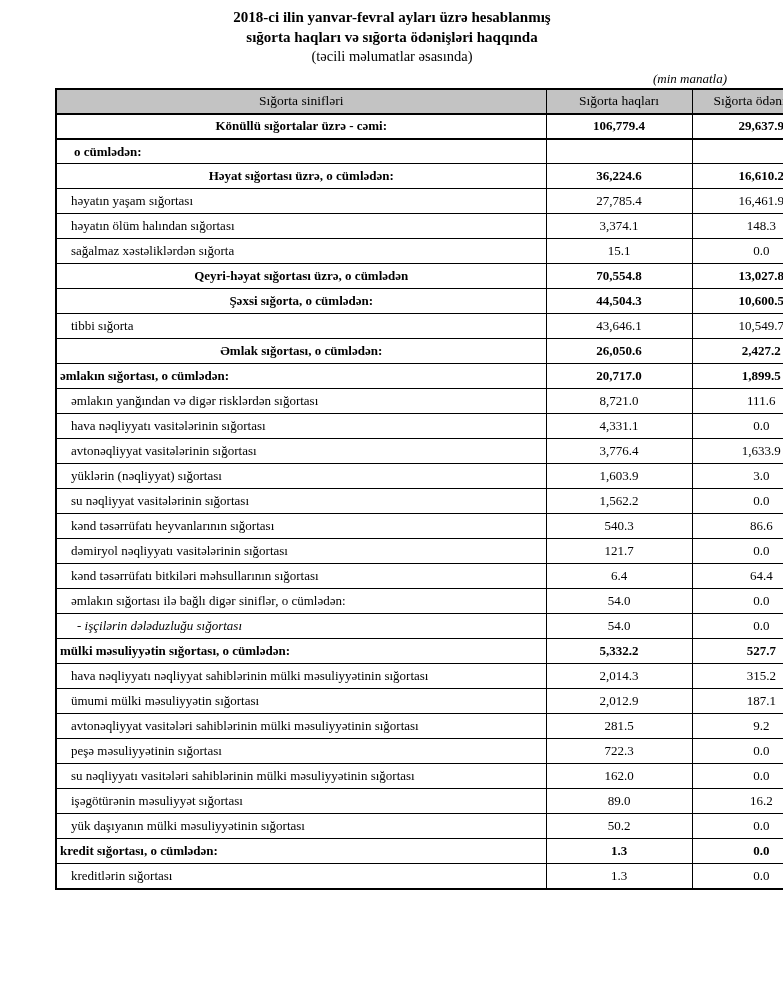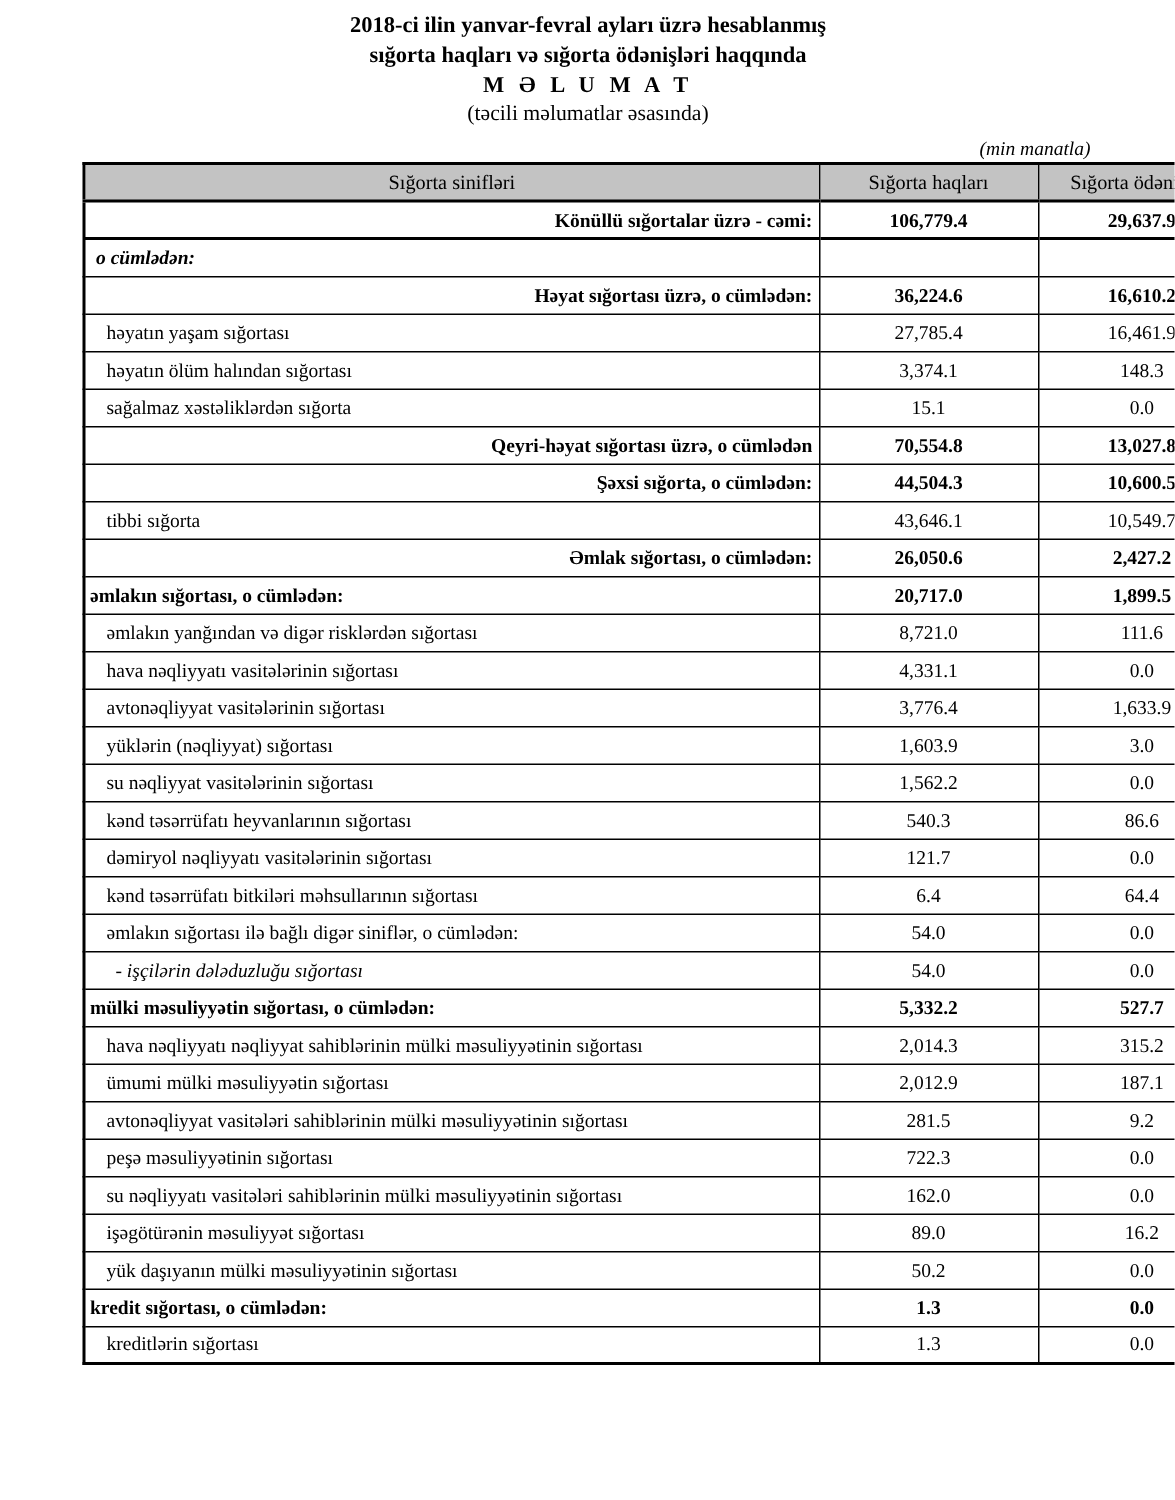--- a/index.html
+++ b/index.html
@@ -47,40 +47,39 @@
     font-size: 13.5px;
     border-bottom: 2px solid var(--border, #000);
   }
   col.c-label { width: 490px; }
   col.c-prem  { width: 146px; }
   col.c-pay   { width: 139px; }
   td.num-cell { text-align: center; }
   td.label-cell { text-align: left; padding-left: 14px; }
 
   tr.style-total td, tr.style-section td { font-weight: bold; }
-  tr.style-total .label-cell, tr.style-section .label-cell { text-align: right; padding-left: 4px; }
+  tr.style-total .label-cell, tr.style-section .label-cell { text-align: center; padding-left: 4px; }
   tr.style-total td { border-bottom-width: 2px; }
 
   tr.style-bold-left td { font-weight: bold; }
   tr.style-bold-left .label-cell { text-align: left; padding-left: 3px; }
 
-  tr.style-note .label-cell { font-weight: bold; font-style: italic; text-align: left; padding-left: 7px; }
+  tr.style-note .label-cell { font-weight: bold; text-align: left; padding-left: 17px; }
 
   tr.style-item .label-cell { padding-left: 14px; }
   tr.style-item2 .label-cell { padding-left: 20px; font-style: italic; }
 </style>
 </head>
 <body>
 
 <div class="page">
 
   <div class="title-block">
     <div class="title-line">2018-ci ilin yanvar-fevral ayları üzrə hesablanmış</div>
     <div class="title-line">sığorta haqları və sığorta ödənişləri haqqında</div>
-    <div class="title-main">M Ə L U M A T</div>
     <div class="title-sub">(təcili məlumatlar əsasında)</div>
   </div>
 
   <div class="unit-note">(min manatla)</div>
 
   <table class="insurance">
     <colgroup>
       <col class="c-label">
       <col class="c-prem">
       <col class="c-pay">

